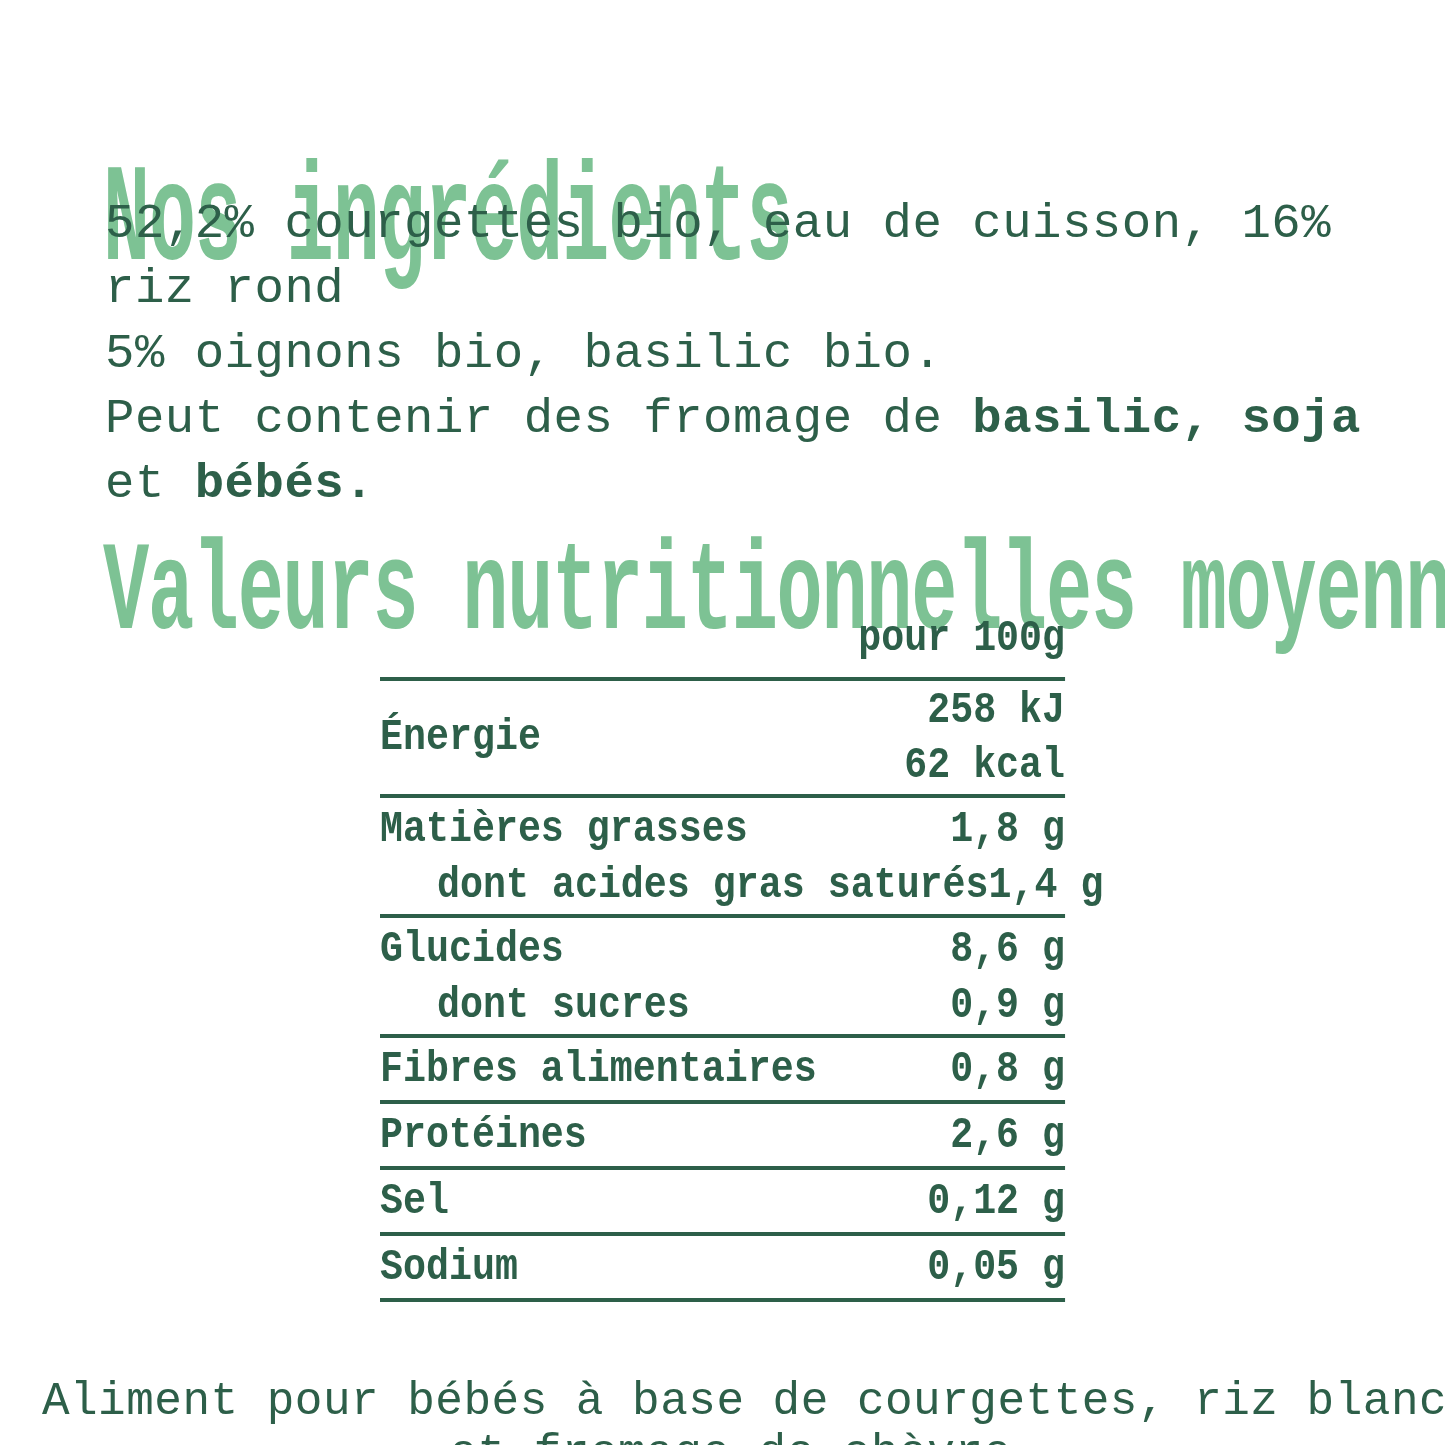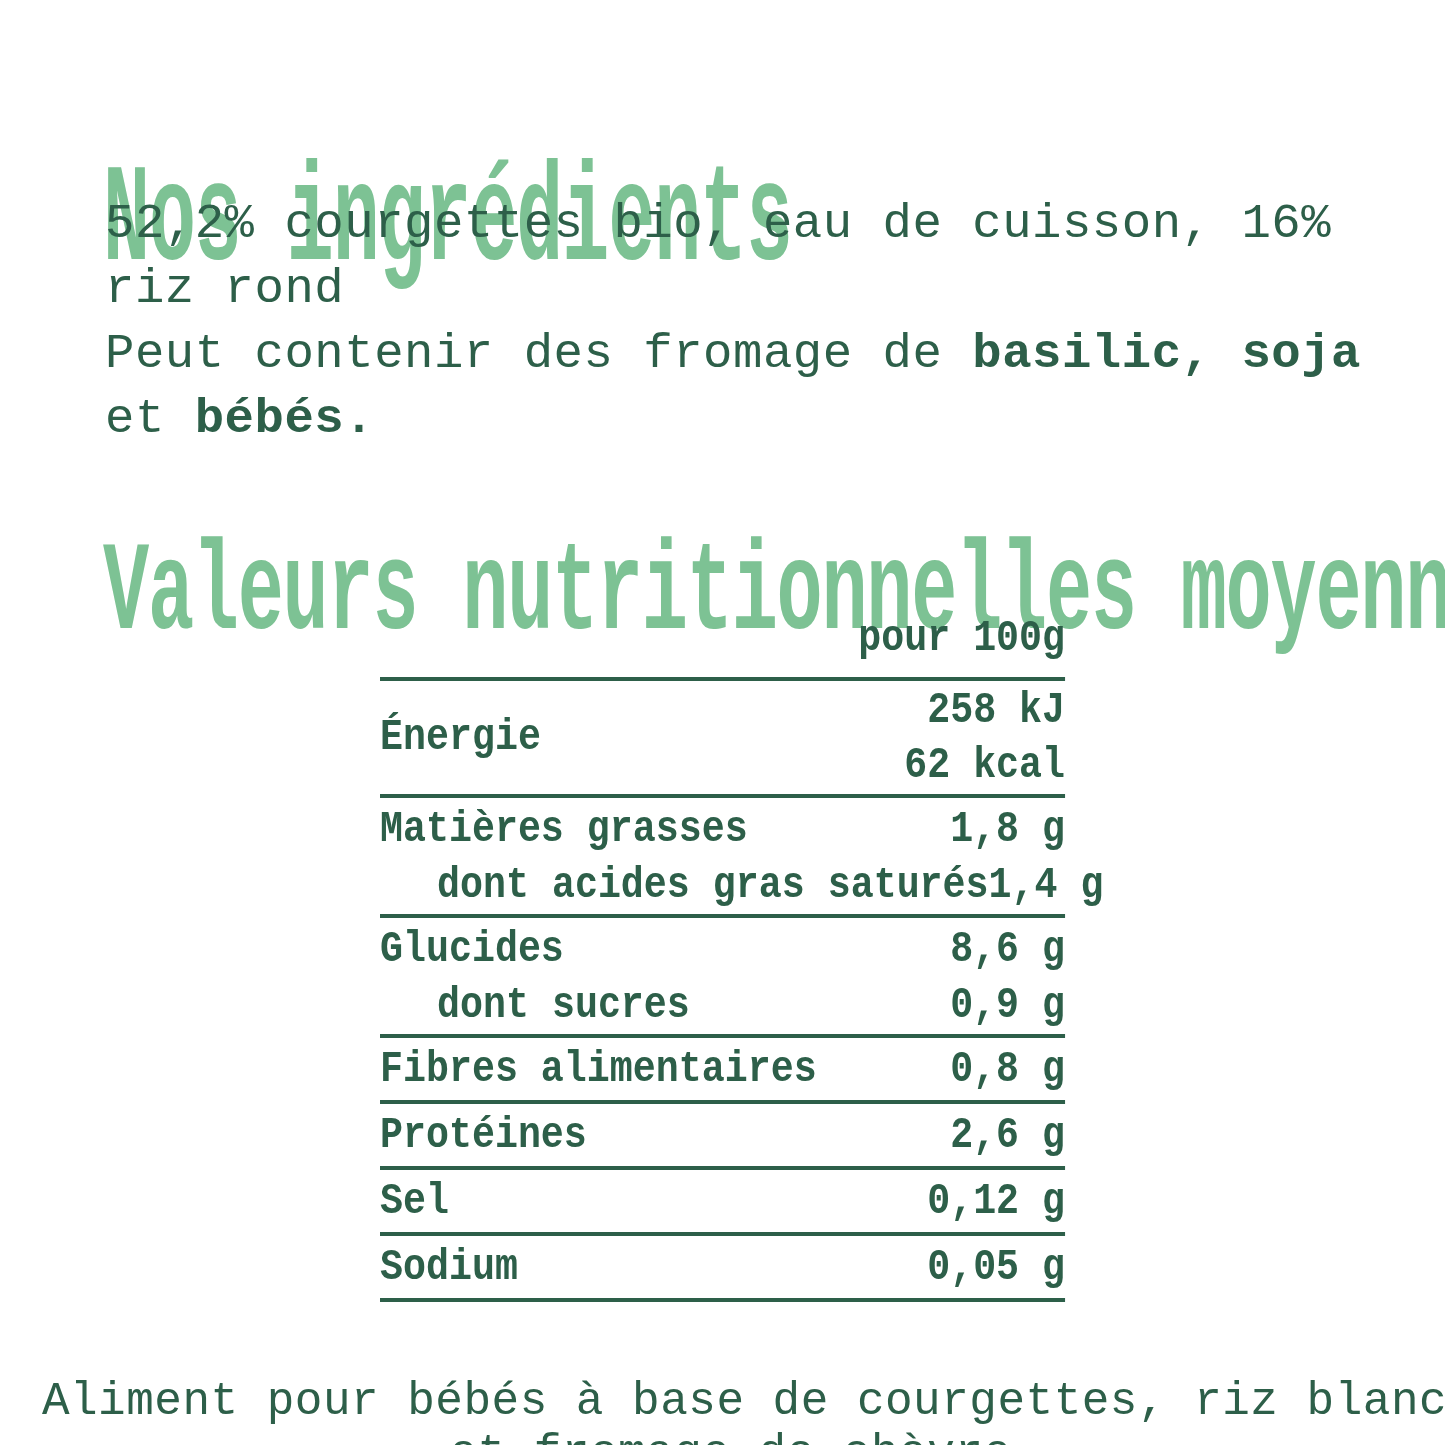--- a/index.html
+++ b/index.html
@@ -89,20 +89,21 @@
 </style>
 </head>
 <body>
 
 <div class="page">
 
   <h1 class="big-title t1">Nos ingrédients</h1>
 
   <div class="ingredients">
     <div class="ing-line"><span>52,2% courgettes bio, eau de cuisson, 16% riz rond</span></div>
+    <div class="ing-line"><span>5% oignons bio, basilic bio.</span></div>
     <div class="ing-line"><span>Peut contenir des fromage de </span><b>basilic,</b><span> </span><b>soja</b><span> et </span><b>bébés.</b></div>
   </div>
 
   <h1 class="big-title t2">Valeurs nutritionnelles moyennes</h1>
 
   <div class="ntable">
 
     <div class="t-header">pour 100g</div>
 
     <div class="sec sec-energy">

